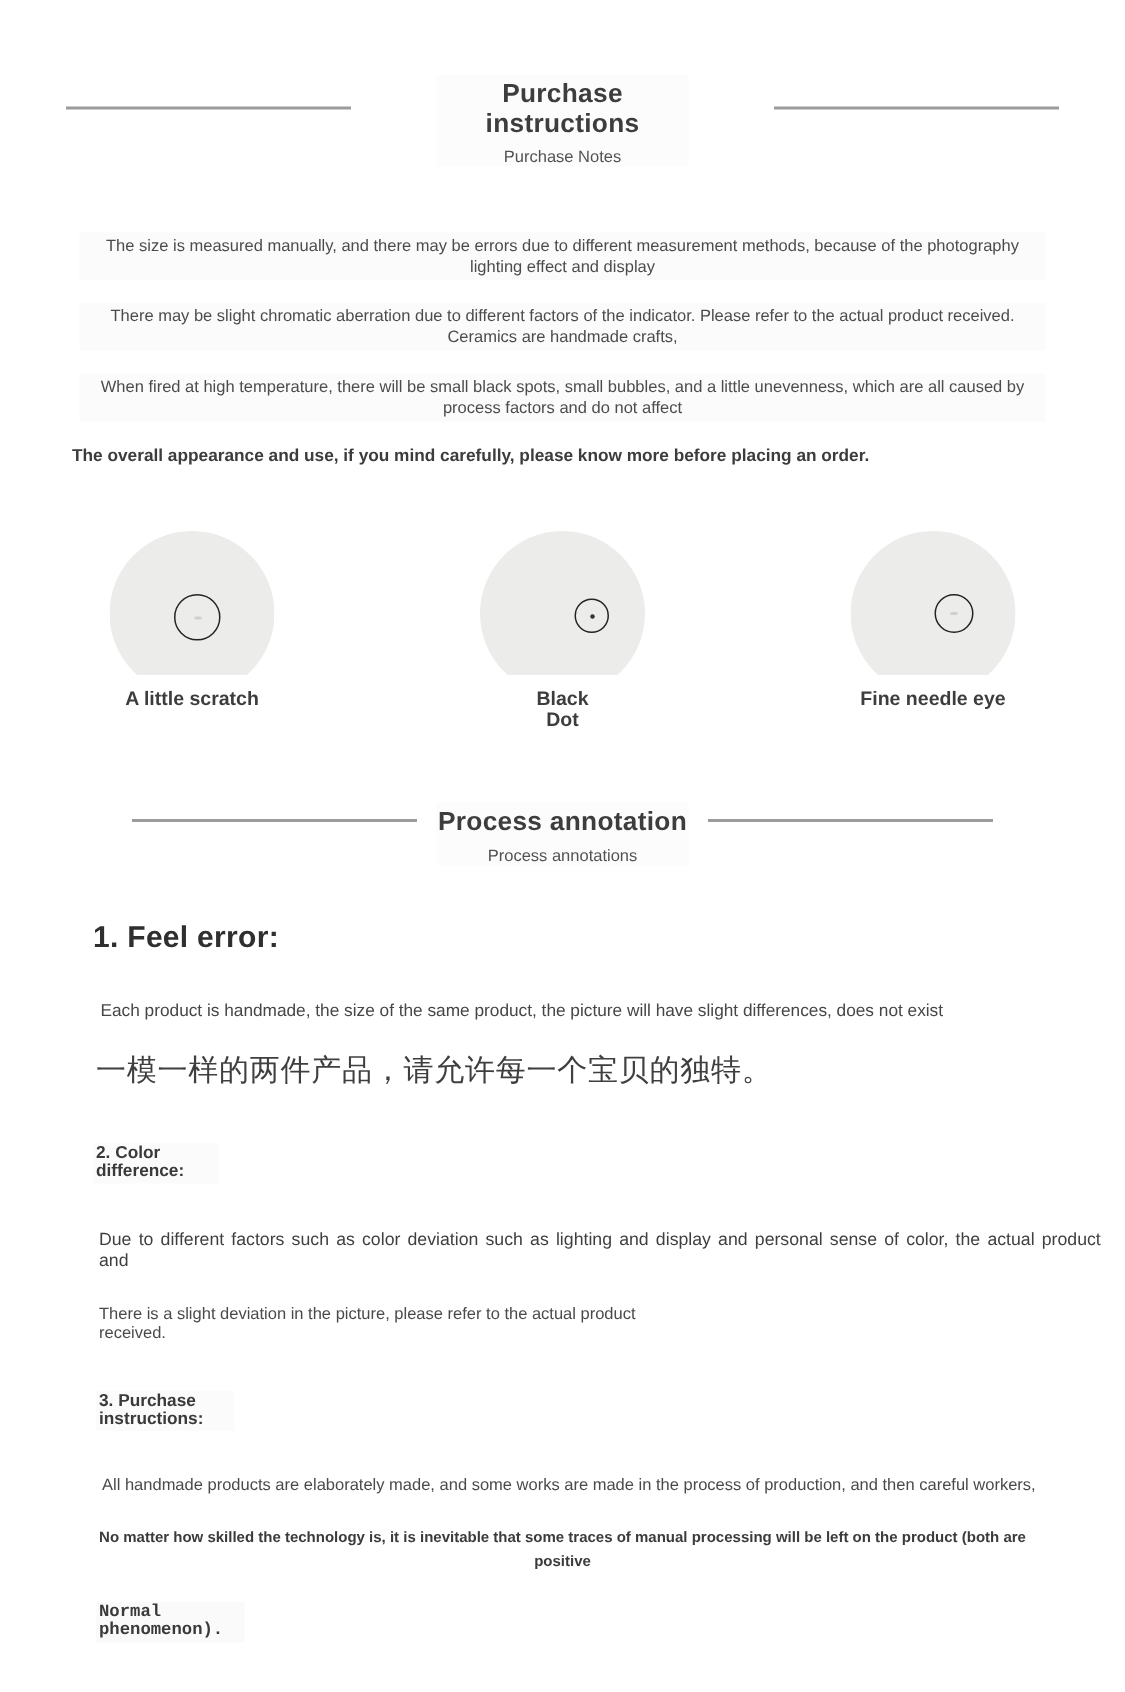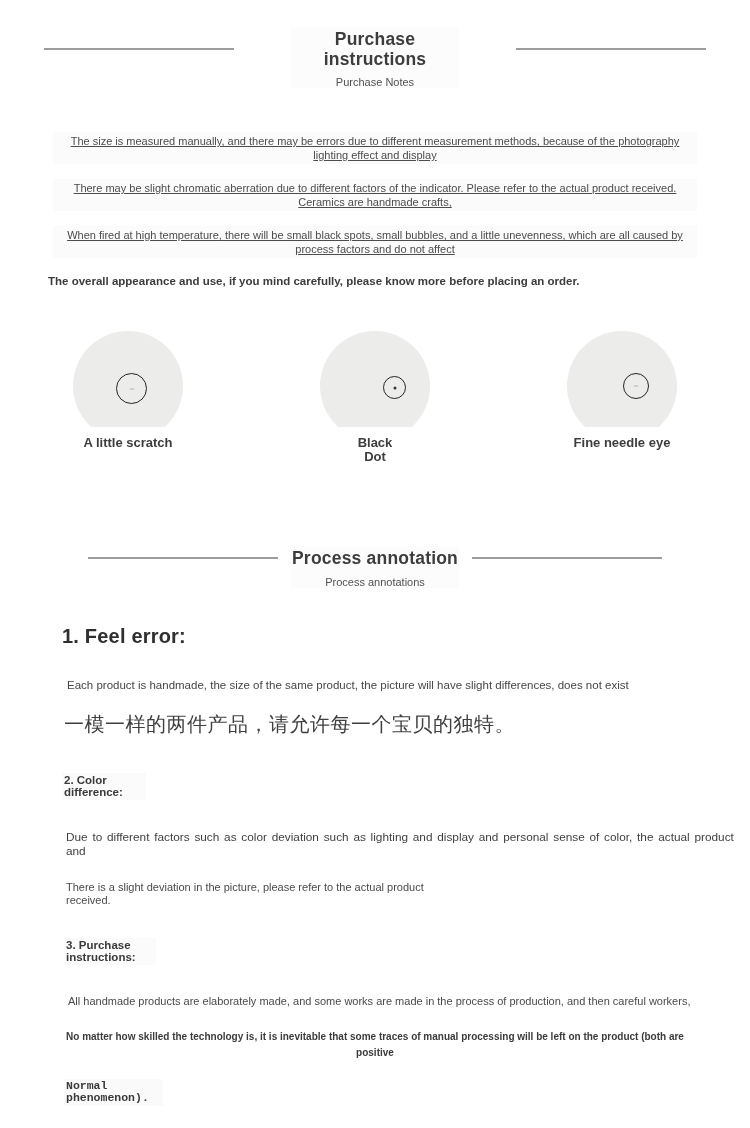--- a/index.html
+++ b/index.html
@@ -14,29 +14,29 @@
 
   
   .sec-header{display:flex;align-items:center;justify-content:center;}
   .hline{height:2px;width:190px;background:#9c9c9c;position:relative;top:-9px;}
   .hline.left{margin-right:13px;}
   .hline.right{margin-left:13px;}
   .htitle-block{width:168px;text-align:center;background:#fcfcfc;padding:3px 0 0 0;}
   .htitle{font-size:17.5px;font-weight:bold;color:#3d3d3d;line-height:1.12;letter-spacing:.2px;}
   .hsub{font-size:11px;color:#525252;margin-top:7px;}
 
-  .header1{margin-top:27px;gap:44px;}
-  .header2{margin-top:82px;}
+  .header1{margin-top:50px;gap:44px;}
+  .header2{margin-top:48px;}
 
   
   .intro{margin-top:44px;}
   .intro p{
     margin:0 auto 15px auto;max-width:644px;
     font-size:11px;line-height:14px;text-align:center;
-    color:#4c4c4c;background:#fbfbfb;padding:2px 0;text-decoration:underline;
+    color:#4c4c4c;background:#fbfbfb;padding:2px 0;
   }
   .lead{
     margin:17px 0 0 48px;font-size:11.5px;font-weight:bold;color:#3c3c3c;
   }
 
   
   .defects{margin:44px auto 0 auto;width:624px;display:flex;justify-content:space-between;}
   .defect{width:130px;text-align:center;}
   .blob-wrap{position:relative;width:110px;height:96px;margin:0 auto;overflow:hidden;}
   .blob{position:absolute;top:0;left:0;width:110px;height:110px;border-radius:50%;background:#ececeb;}

